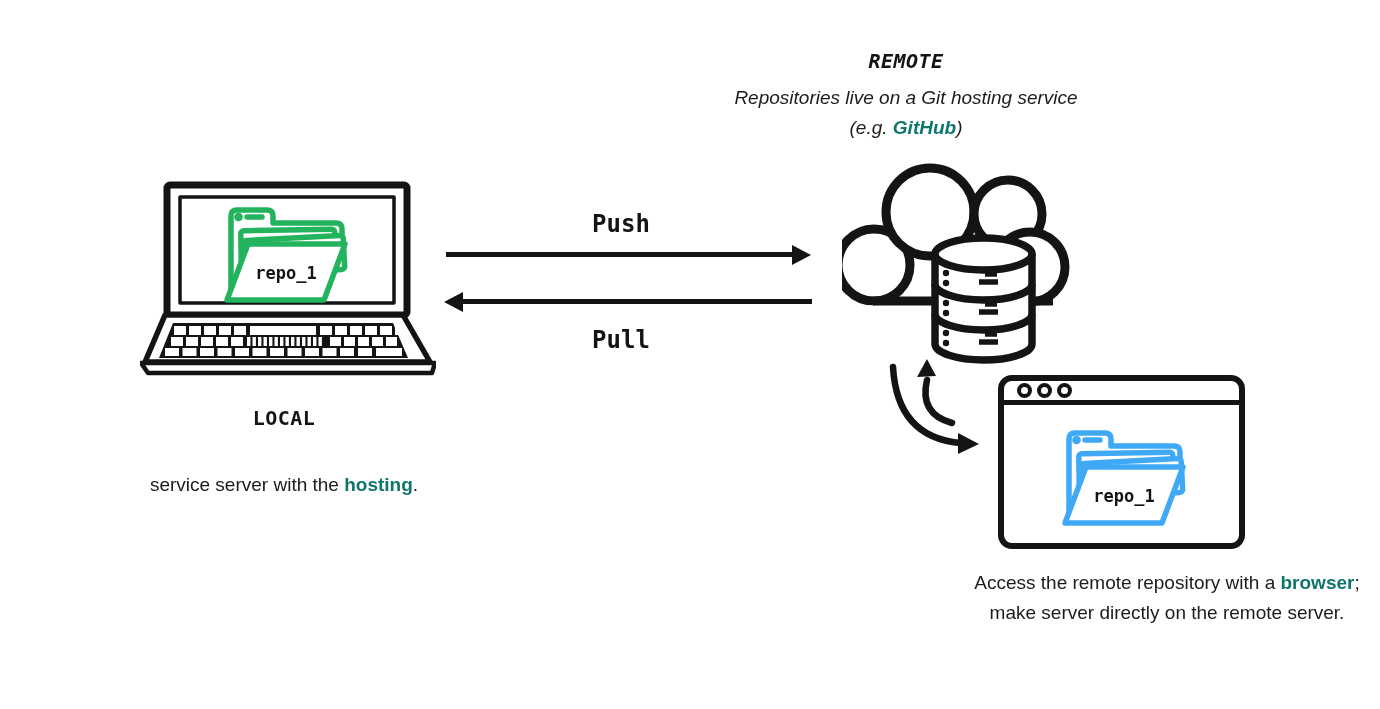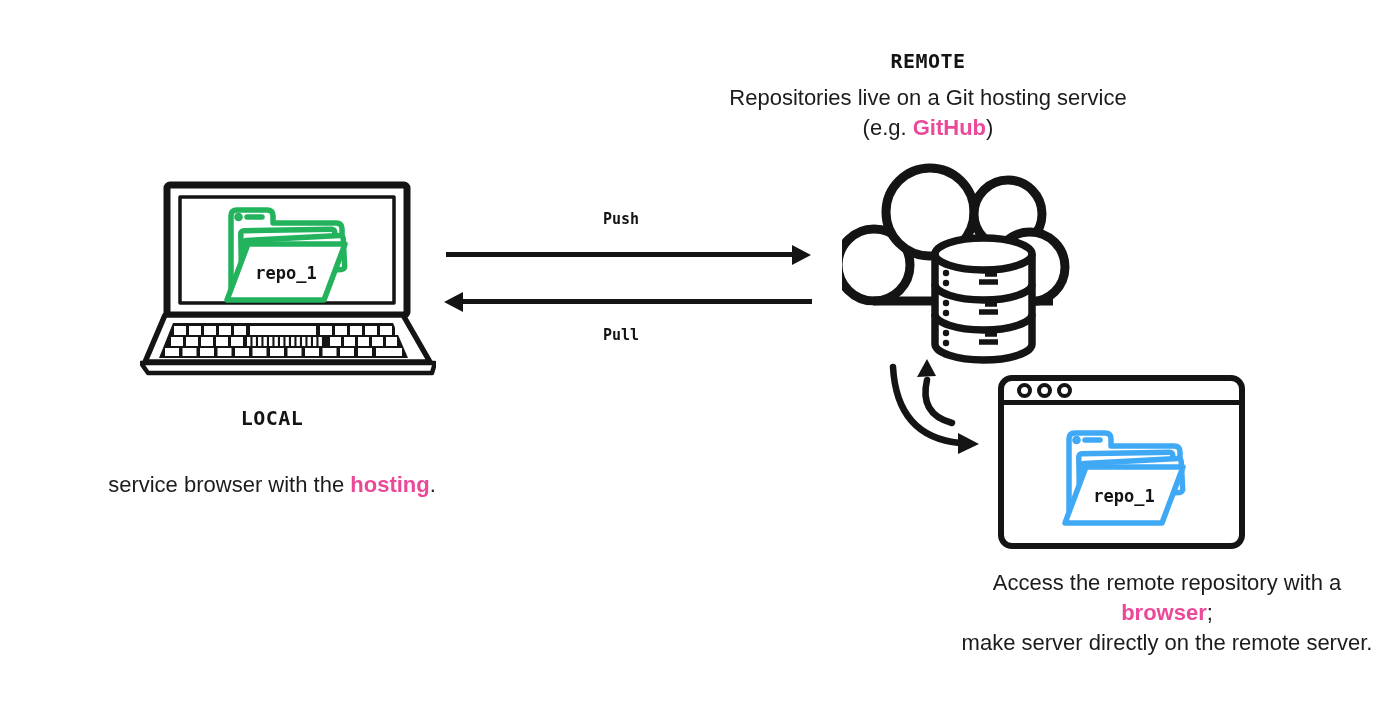--- a/index.html
+++ b/index.html
@@ -1,34 +1,34 @@
 <!DOCTYPE html>
 <html style="--ink: #141414; --green: #23b35d; --blue: #3fa9f5;"><head>
 <meta charset="utf-8">
 <style>
   :root { --ink:#141414; --green:#23b35d; --blue:#3fa9f5; }
   * { margin:0; padding:0; box-sizing:border-box; }
   body { background:#fff; font-family:"Liberation Sans", sans-serif; }
   #stage { position:relative; width:1380px; height:709px; background:#fff; overflow:hidden; }
 
   .mono { font-family:"DejaVu Sans Mono", monospace; font-weight:bold; color:var(--ink); }
-  .body-text { font-size:22px; line-height:30px; color:#1c1c1c; text-align:center; }
+  .body-text { font-size:19px; line-height:30px; color:#1c1c1c; text-align:center; }
   .abs { position:absolute; }
 
   
-  .remote-block { left:698px; top:48px; width:460px; text-align:center; }
+  .remote-block { left:676px; top:48px; width:460px; text-align:center;font-style:italic; }
   .remote-block .hd { font-size:20px; line-height:26px; letter-spacing:0.5px; }
   .remote-block .sub { margin-top:9px; }
-  .local-block { left:72px; top:405px; width:400px; text-align:center; }
+  .local-block { left:84px; top:405px; width:400px; text-align:center; }
   .local-block .hd { font-size:20px; line-height:26px; letter-spacing:0.5px; }
   .local-block .sub { margin-top:9px; }
   .access-block { left:944px; top:568px; width:446px; }
 
   
-  .arrow-label { width:352px; text-align:center; font-size:15px; }
+  .arrow-label { width:352px; text-align:center; font-size:24px; }
   .push-label { left:445px; top:210px; }
   .pull-label { left:445px; top:326px; }
   .hline { height:5px; background:var(--ink); }
   .push-line { left:446px; top:252px; width:349px; }
   .pull-line { left:461px; top:299px; width:351px; }
   .tri-right { left:792px; top:245px; width:0; height:0;
     border-left:19px solid var(--ink); border-top:10px solid transparent; border-bottom:10px solid transparent; }
   .tri-left { left:444px; top:292px; width:0; height:0;
     border-right:19px solid var(--ink); border-top:10px solid transparent; border-bottom:10px solid transparent; }
 
@@ -40,21 +40,21 @@
   .folder-blue { left:1062px; top:427px; color:var(--blue); }
   .repo-text { fill:var(--ink); font-family:"DejaVu Sans Mono", monospace; font-weight:bold; font-size:17px; }
 
   
   .browser { left:998px; top:375px; width:247px; height:174px;
     border:6px solid var(--ink); border-radius:14px; background:#fff; }
   .browser-titlebar { height:24px; border-bottom:5px solid var(--ink);
     display:flex; align-items:center; gap:5px; padding-left:13px; }
   .browser-dot { width:15px; height:15px; border:4.5px solid var(--ink); border-radius:50%; background:#fff; }
 
-  b { font-weight:bold; color:#ec4899;margin-top:48px; }
+  b { font-weight:bold; color:#0f766e;margin-top:48px; }
 </style>
 </head>
 <body>
 
 <div id="stage">
 
   <svg width="0" height="0" style="position:absolute" aria-hidden="true">
     <defs>
       <symbol id="sym-folder" viewBox="0 0 126 102">
         <g fill="none" stroke="currentColor" stroke-width="5.5" stroke-linejoin="round" stroke-linecap="round">
@@ -108,21 +108,21 @@
   <div class="abs tri-right"></div>
 
   <div class="abs tri-left"></div>
   <div class="abs hline pull-line"></div>
   <div class="abs mono arrow-label pull-label">Pull</div>
 
   <div class="abs local-block">
     <div class="mono hd">LOCAL</div>
     <div class="body-text sub">
       <br>
-      <span><span>service browser with the </span><b>hosting</b><span>.</span></span>
+      <span><span>service server with the </span><b>hosting</b><span>.</span></span>
     </div>
   </div>
 
   <svg class="abs clouddb-svg" width="232" height="300" viewBox="0 0 232 300">
     <g stroke="currentColor" stroke-width="9" fill="#fff">
       <circle cx="32" cy="103" r="36"></circle>
       <circle cx="88" cy="50" r="44"></circle>
       <circle cx="166" cy="52" r="34"></circle>
       <circle cx="188" cy="105" r="35"></circle>
     </g>

